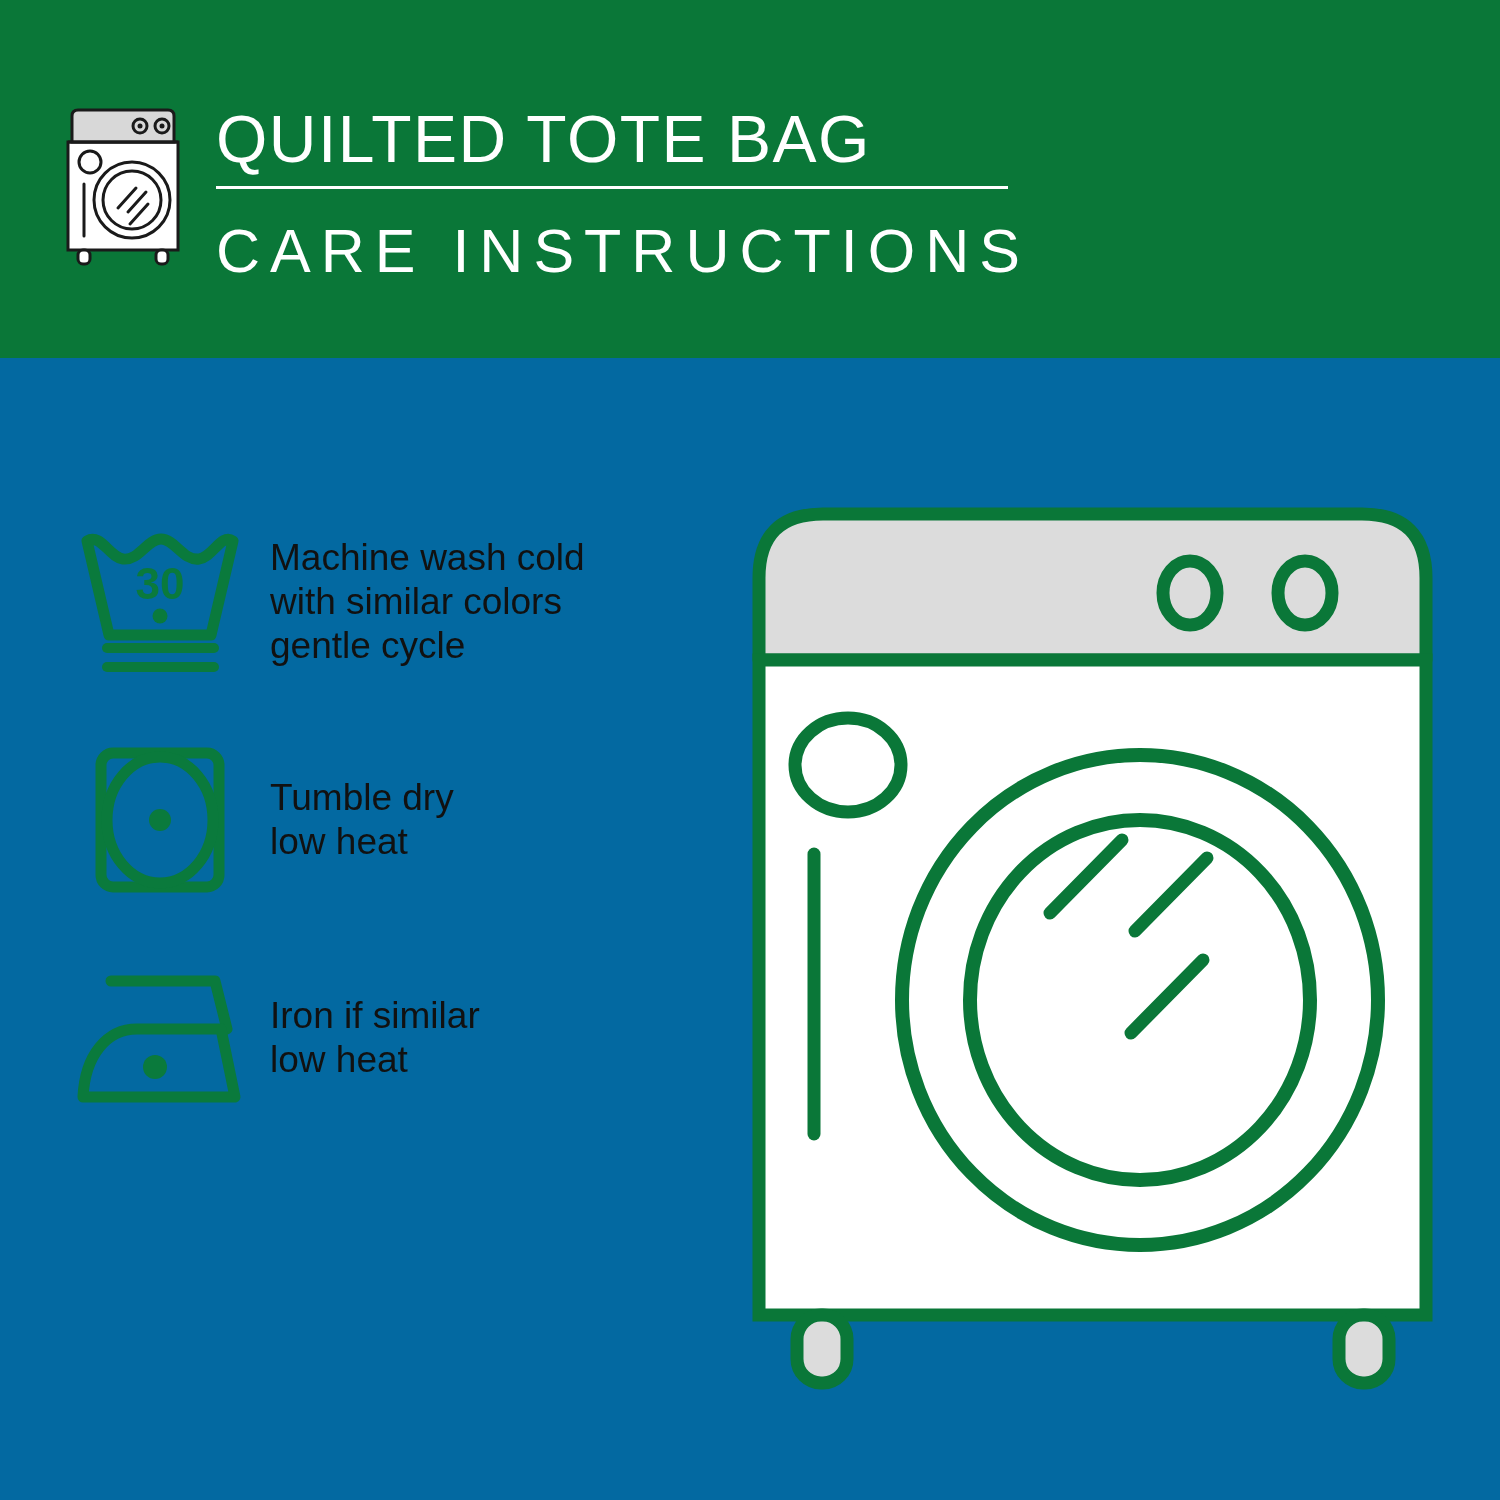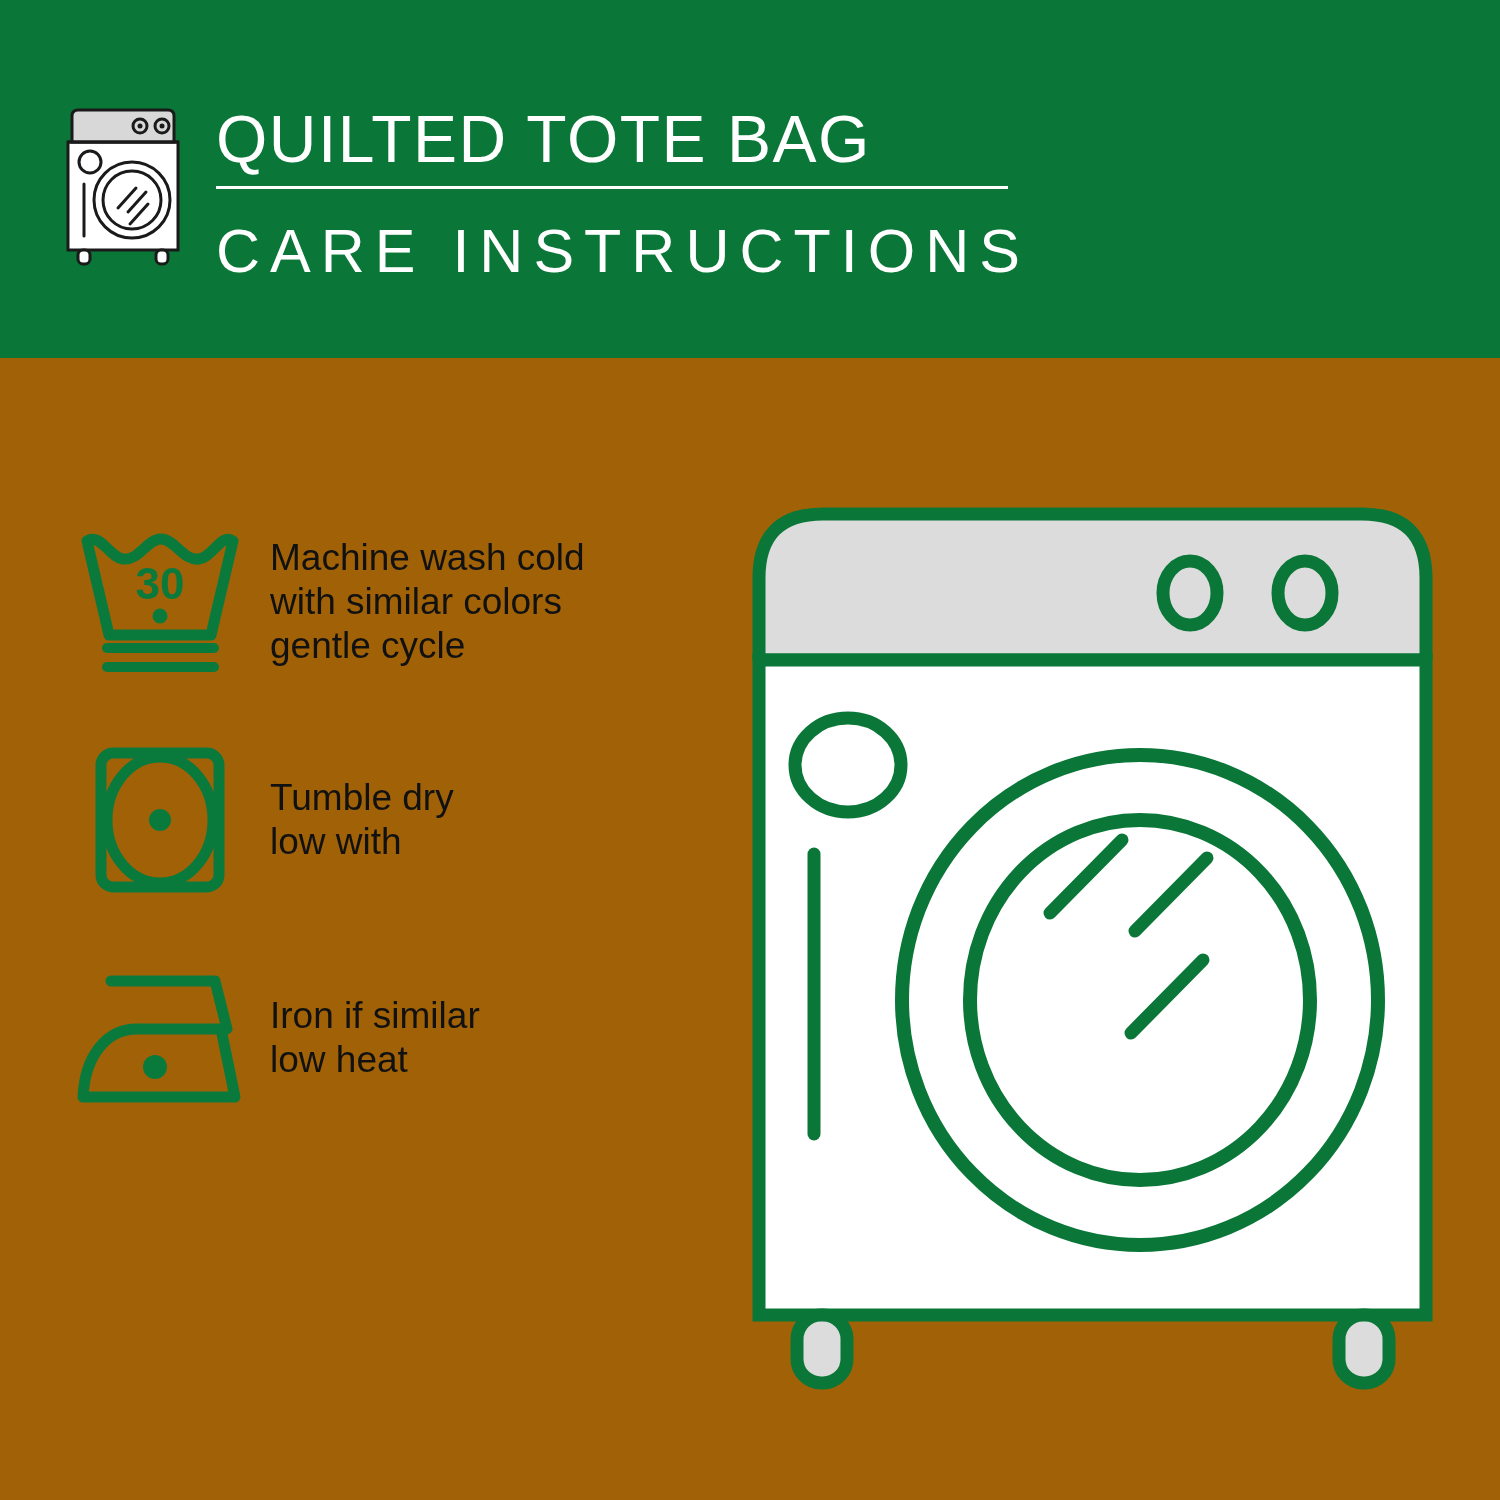--- a/index.html
+++ b/index.html
@@ -12,21 +12,21 @@
     height: 1500px;
     background: #ffffff;
     font-family: "Liberation Sans", sans-serif;
     overflow: hidden;
   }
 
   .page {
     position: relative;
     width: 1500px;
     height: 1500px;
-    background: #a16207;
+    background: #0369a1;
   }
 
   
   .header {
     position: absolute;
     left: 0;
     top: 0;
     width: 1500px;
     height: 358px;
     background: #0a7738;
@@ -205,21 +205,21 @@
 
       <div class="care-row">
         <div class="care-symbol">
           <svg viewBox="0 0 170 150" width="170" height="150">
             <rect x="26" y="8" width="118" height="134" rx="12" ry="12" fill="none" stroke="#0a7a3c" stroke-width="11"></rect>
             <ellipse cx="85" cy="75" rx="53" ry="63" fill="none" stroke="#0a7a3c" stroke-width="11"></ellipse>
             <circle cx="85" cy="75" r="11" fill="#0a7a3c"></circle>
           </svg>
         </div>
         <div class="care-label">Tumble dry
-low with</div>
+low heat</div>
       </div>
 
       <div class="care-row">
         <div class="care-symbol">
           <svg viewBox="0 0 170 150" width="170" height="150">
 
             <path d="M36 18 L140 18 L152 66" fill="none" stroke="#0a7a3c" stroke-width="11" stroke-linecap="round" stroke-linejoin="round"></path>
 
             <path d="M8 134 C 10 92, 32 66, 62 66 L 146 66 L 160 134 Z" fill="none" stroke="#0a7a3c" stroke-width="11" stroke-linejoin="round" stroke-linecap="round"></path>
             <circle cx="80" cy="104" r="12" fill="#0a7a3c"></circle>

